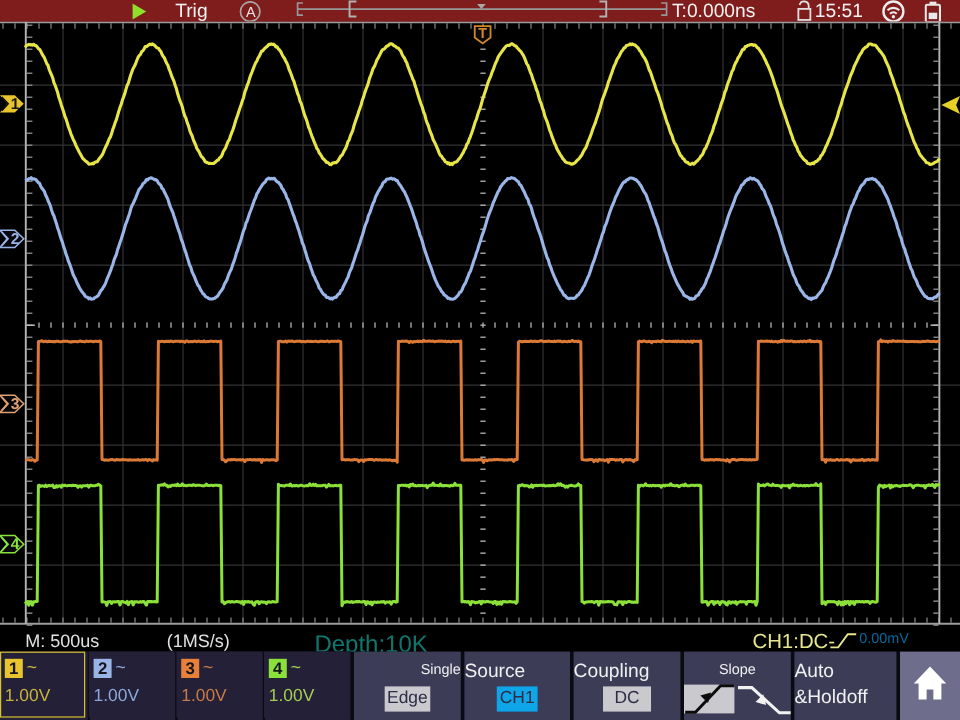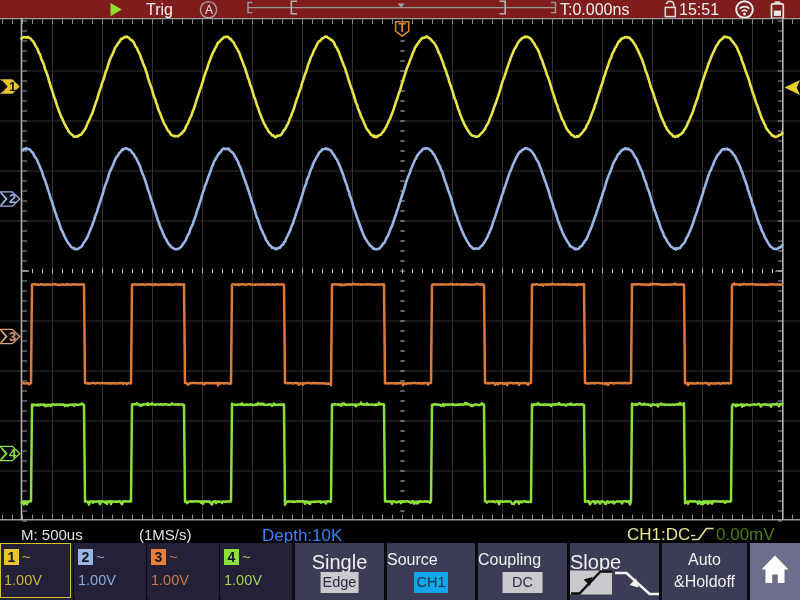--- a/index.html
+++ b/index.html
@@ -463,26 +463,26 @@
 <rect x="773.9" y="10.6" width="7.1" height="5.3" fill="#e8e8e8"></rect>
 </svg>
 <div style="position:absolute;left:146px;top:1px;font-size:16px;color:#f2f2f2">Trig</div>
 <div style="position:absolute;left:205px;top:3.2px;font-size:12px;color:#e8e8e8">A</div>
 <div style="position:absolute;left:560px;top:1px;font-size:16px;color:#f2f2f2">T:0.000ns</div>
 <div style="position:absolute;left:679px;top:1px;font-size:16px;color:#f2f2f2">15:51</div>
 </div>
 
 <div style="position:absolute;left:21px;top:526px;font-size:15px;color:#e2e2e2">M: 500us</div>
 <div style="position:absolute;left:139px;top:526px;font-size:15px;color:#e2e2e2">(1MS/s)</div>
-<div style="position:absolute;left:262px;top:526px;font-size:17px;color:#3b82f6">Depth:10K</div>
+<div style="position:absolute;left:262px;top:526px;font-size:20px;color:#0f766e">Depth:10K</div>
 <div style="position:absolute;left:627px;top:525px;font-size:17px;color:#e6e68e">CH1:DC-</div>
 <svg width="26" height="18" style="position:absolute;left:690px;top:524px">
     <path d="M2,15.5 h6.5 l8,-11 h7" fill="none" stroke="#e6e68e" stroke-width="1.6"></path>
   </svg>
-<div style="position:absolute;left:716px;top:525px;font-size:17px;color:#4d7c0f">0.00mV</div>
+<div style="position:absolute;left:716px;top:525px;font-size:12px;color:#0369a1">0.00mV</div>
 <div style="position:absolute;left:0;top:543px;width:800px;height:57px;background:#0a0a12"></div>
 <div style="position:absolute;left:0;top:543px;width:292px;height:57px;background:#232037"></div>
 <div style="position:absolute;left:72.5px;top:543px;width:2px;height:57px;background:#0a0a12"></div>
 <div style="position:absolute;left:145.5px;top:543px;width:2px;height:57px;background:#0a0a12"></div>
 <div style="position:absolute;left:218.5px;top:543px;width:2px;height:57px;background:#0a0a12"></div>
 <div style="position:absolute;left:0px;top:543px;width:71px;height:55px;background:#232037;border:1px solid #d8c231;">
 <div style="position:absolute;left:3px;top:5px;width:15px;height:16px;background:#e8c52e;color:#15151f;font-size:14px;font-weight:bold;text-align:center;line-height:16px">1</div>
 <div style="position:absolute;left:21px;top:4px;font-size:15px;color:#c9b53e">~</div>
 <div style="position:absolute;left:3px;top:28px;font-size:14.5px;color:#c9b53e">1.00V</div>
 </div>
@@ -495,42 +495,42 @@
 <div style="position:absolute;left:4px;top:6px;width:15px;height:16px;background:#e8803a;color:#15151f;font-size:14px;font-weight:bold;text-align:center;line-height:16px">3</div>
 <div style="position:absolute;left:22px;top:5px;font-size:15px;color:#c97a46">~</div>
 <div style="position:absolute;left:4px;top:29px;font-size:14.5px;color:#c97a46">1.00V</div>
 </div>
 <div style="position:absolute;left:220px;top:543px;width:71px;height:55px;background:#232037;">
 <div style="position:absolute;left:4px;top:6px;width:15px;height:16px;background:#8ce03a;color:#15151f;font-size:14px;font-weight:bold;text-align:center;line-height:16px">4</div>
 <div style="position:absolute;left:22px;top:5px;font-size:15px;color:#a5cf52">~</div>
 <div style="position:absolute;left:4px;top:29px;font-size:14.5px;color:#a5cf52">1.00V</div>
 </div>
 <div style="position:absolute;left:295px;top:543px;width:89px;height:57px;background:#3d3c57">
-<div style="position:absolute;left:0;top:8px;width:100%;text-align:center;font-size:20px;color:#f0f0f0">Single</div>
+<div style="position:absolute;left:0;top:8px;width:100%;text-align:right;font-size:12px;color:#f0f0f0">Single</div>
 <div style="position:absolute;left:50%;top:29px;transform:translateX(-50%);background:#c9c9ce;color:#2d2c45;font-size:14.5px;padding:2px 2.5px 3px">Edge</div>
 </div>
 <div style="position:absolute;left:387px;top:543px;width:88px;height:57px;background:#3d3c57">
 <div style="position:absolute;left:0;top:8px;width:100%;text-align:left;font-size:16px;color:#f0f0f0">Source</div>
 <div style="position:absolute;left:50%;top:29px;transform:translateX(-50%);background:#0ea5e9;color:#2d2c45;font-size:14.5px;padding:2px 2.5px 3px">CH1</div>
 </div>
 <div style="position:absolute;left:478px;top:543px;width:89px;height:57px;background:#3d3c57">
 <div style="position:absolute;left:0;top:8px;width:100%;text-align:left;font-size:16px;color:#f0f0f0">Coupling</div>
 <div style="position:absolute;left:50%;top:29px;transform:translateX(-50%);background:#c9c9ce;color:#2d2c45;font-size:14.5px;padding:2px 10px 3px">DC</div>
 </div>
 <div style="position:absolute;left:570px;top:543px;width:89px;height:57px;background:#3d3c57">
-<div style="position:absolute;left:0;top:8px;width:100%;font-size:20px;color:#f0f0f0">Slope</div>
+<div style="position:absolute;left:0;top:8px;width:100%;text-align:center;font-size:12px;color:#f0f0f0">Slope</div>
 <svg width="89" height="57" style="position:absolute;left:0;top:0">
 <rect x="0" y="27.5" width="42" height="24" fill="#c9c9ce"></rect>
 <path d="M1,50.5 h8.5 L30.5,28.5 h11.5" fill="none" stroke="#0c0c0c" stroke-width="2.4"></path>
 <polygon points="22.5,34 20,42.9 13.6,36.5" fill="#0c0c0c"></polygon>
 <path d="M45,30 h11.5 L79.5,51 h9.5" fill="none" stroke="#f2f2f2" stroke-width="2.6"></path>
 <polygon points="68.5,44.5 66,35.6 59.6,42" fill="#f2f2f2"></polygon>
 </svg>
 </div>
 <div style="position:absolute;left:662px;top:543px;width:85px;height:57px;background:#3d3c57">
-<div style="position:absolute;left:0;top:8px;width:100%;text-align:center;font-size:16px;color:#f0f0f0">Auto</div>
+<div style="position:absolute;left:0;top:8px;width:100%;font-size:16px;color:#f0f0f0">Auto</div>
 
 </div>
-<div style="position:absolute;left:662px;top:573px;width:85px;text-align:center;font-size:16px;color:#f0f0f0">&amp;Holdoff</div>
+<div style="position:absolute;left:662px;top:573px;width:85px;text-align:left;font-size:16px;color:#f0f0f0">&amp;Holdoff</div>
 <div style="position:absolute;left:750px;top:543px;width:50px;height:57px;background:#6e6e8c">
 <svg width="50" height="57" style="position:absolute;left:0;top:0">
 <path d="M25,12.5 L11.5,26.5 H15.5 V40 H22.2 V31.5 H27.8 V40 H34.5 V26.5 H38.5 Z" fill="#fff"></path>
 </svg>
 </div>
 </body></html>

